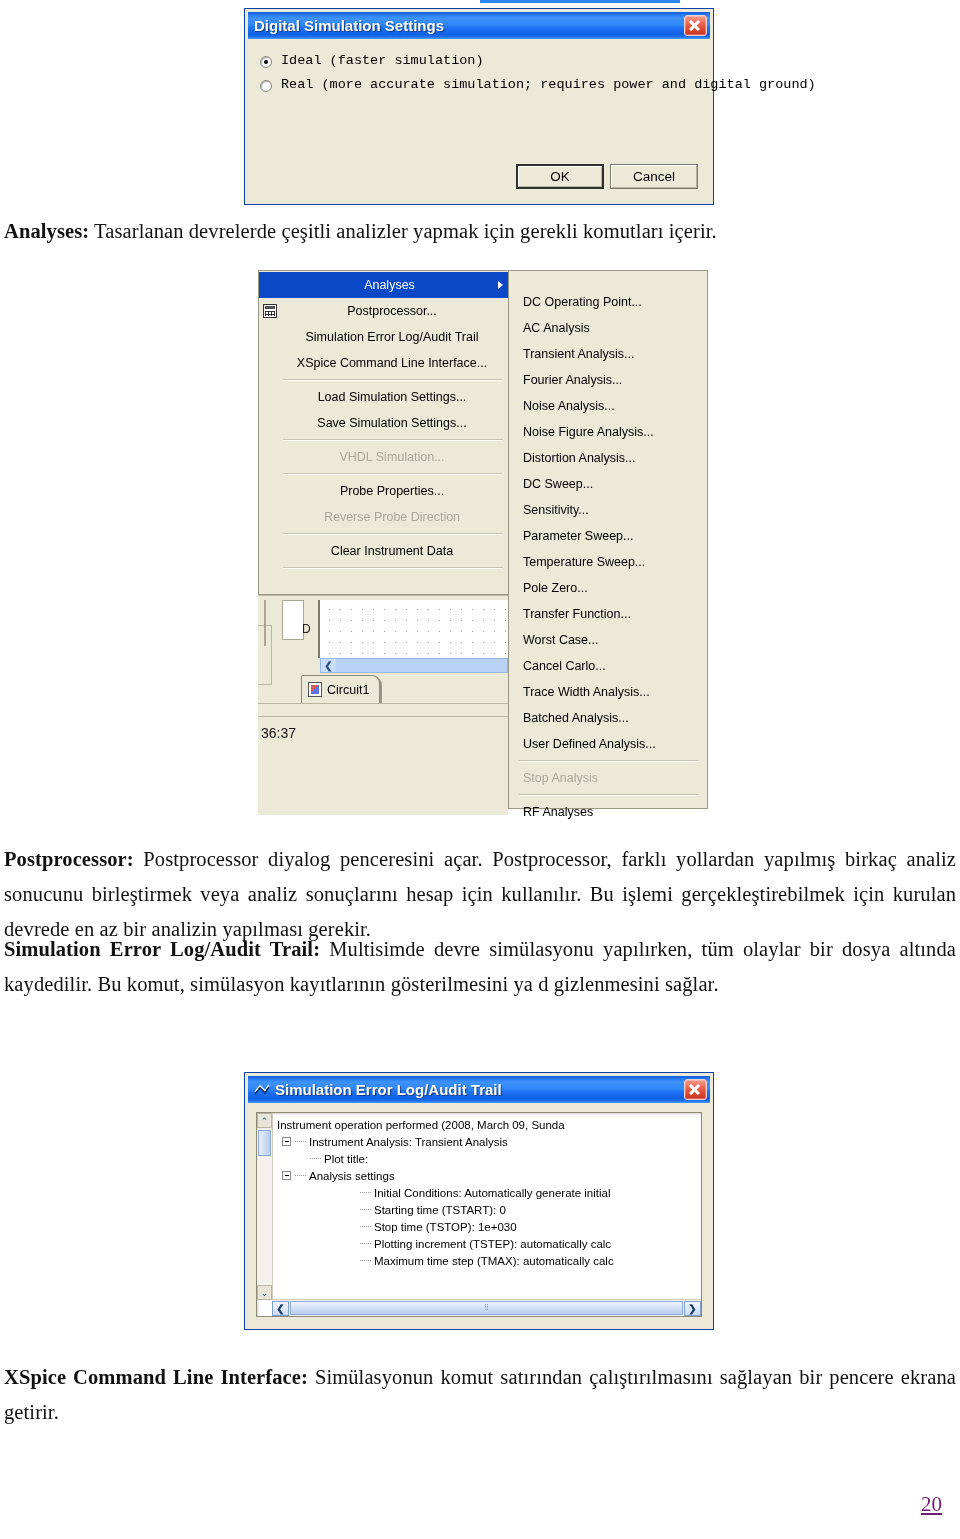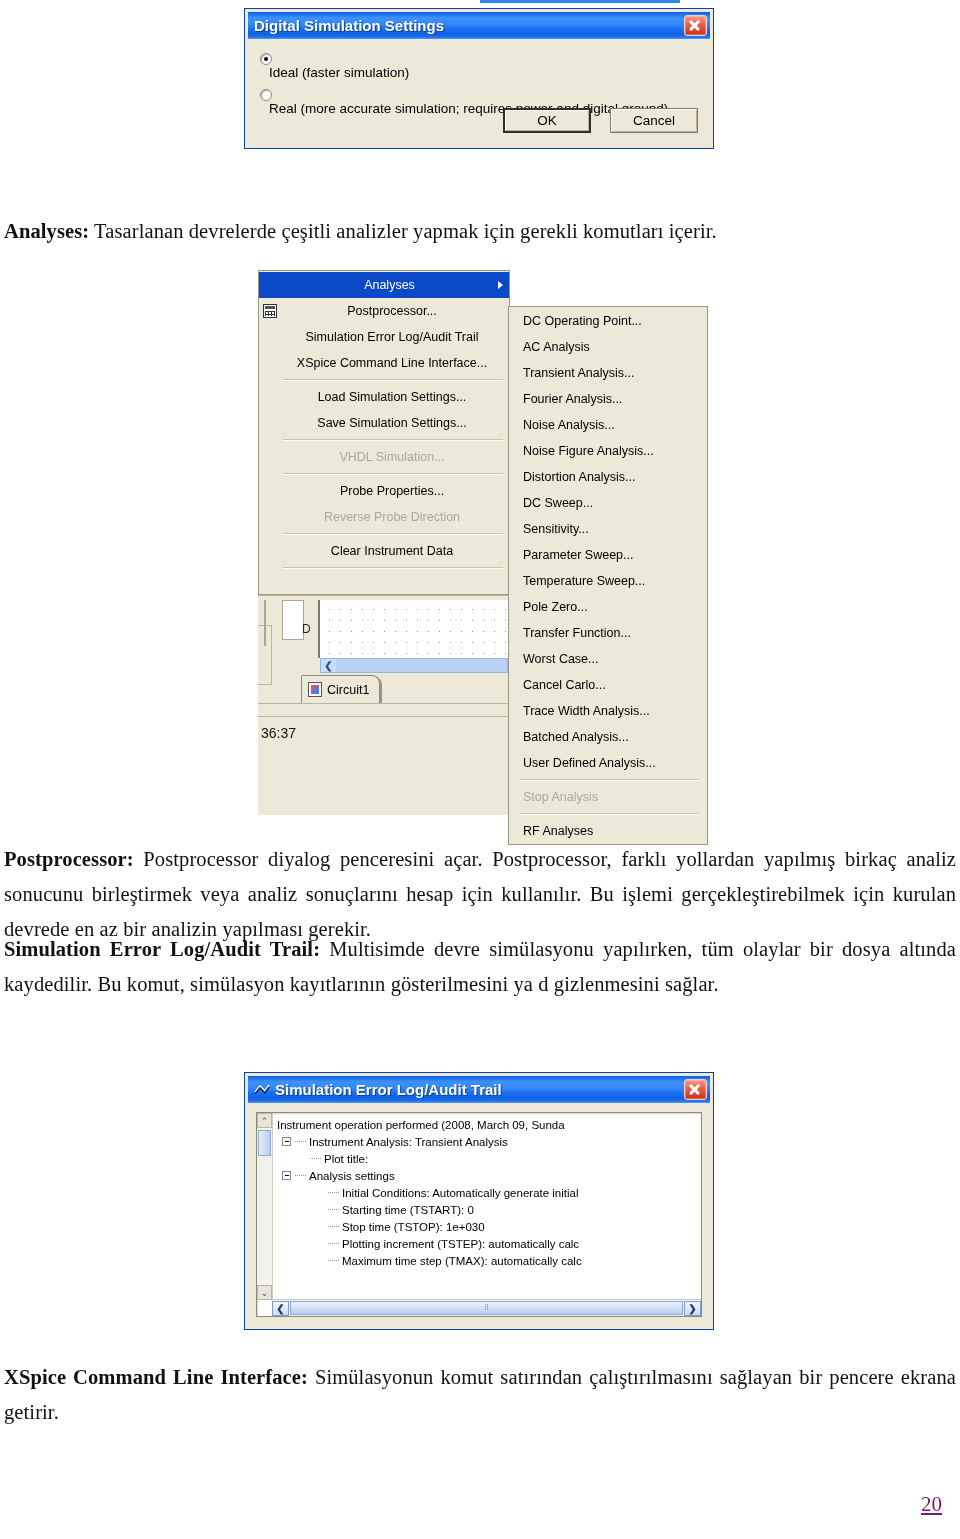--- a/index.html
+++ b/index.html
@@ -103,35 +103,34 @@
     font-family: "Liberation Sans", sans-serif;
     font-size: 13px;
     box-sizing: border-box;
   }
 
   
   #dlg-digital {
     left: 244px;
     top: 8px;
     width: 470px;
-    height: 141px;
+    height: 197px;
   }
   #dlg-digital .xp-body {
     height: calc(100% - 27px);
     padding: 14px 12px 10px 12px;
   }
   .radio-row {
     display: flex;
-    align-items: flex-start;
+    align-items: flex-end;
     margin-bottom: 9px;
-    font-family: Liberation Sans, sans-serif;
+    font-family: Liberation Mono, monospace;
     font-size: 13.5px;
     color: #000;
     cursor: pointer;
-    flex-direction: column;
   }
   .radio-row .rlabel { margin-left: 9px; white-space: nowrap; }
   .radio {
     width: 12px;
     height: 12px;
     border-radius: 50%;
     background: #fff;
     border: 1px solid #8a8a7a;
     box-shadow: inset 1px 1px 1px rgba(0,0,0,.32);
     flex: 0 0 auto;
@@ -144,21 +143,21 @@
     left: 3px; top: 3px;
     width: 4px; height: 4px;
     border-radius: 50%;
     background: #000;
   }
   .btn-row {
     position: absolute;
     right: 12px;
     bottom: 12px;
     display: flex;
-    gap: 19px;
+    gap: 6px;
   }
   .xp-btn {
     min-width: 88px;
     height: 25px;
     background: #ece9d8;
     border: 1px solid #7b7b6d;
     box-shadow: inset 1px 1px 0 #fff, inset -1px -1px 0 #b9b5a0;
     font-family: "Liberation Sans", sans-serif;
     font-size: 13.5px;
     color: #000;
@@ -191,22 +190,21 @@
     left: 0; top: 0;
     width: 252px;
     height: 325px;
     padding: 1px 0;
     text-align: center;
   }
   #menu-sub {
     left: 250px; top: 0;
     width: 200px;
     height: 539px;
-    padding: 1px 0;
-    margin-top: 36px;
+    padding: 18px 0;
   }
   .mi {
     height: 26px;
     display: flex;
     align-items: center;
     padding: 0 6px 0 0;
     position: relative;
     cursor: pointer;
     white-space: nowrap;
   }
@@ -455,21 +453,21 @@
   }
   .tnode .tdash {
     width: 11px;
     flex: 0 0 auto;
     border-top: 1px dotted #999;
     margin-right: 3px;
   }
   .tnode.lvl1 { padding-left: 3px; }
   .tnode.lvl2 { padding-left: 8px; }
   .tnode.lvl3 { padding-left: 36px; }
-  .tnode.lvl4 { padding-left: 54px; }
+  .tnode.lvl4 { padding-left: 86px; }
   .side-col {
     flex: 0 0 78px;
     display: flex;
     flex-direction: column;
     gap: 5px;
     padding-top: 2px;
   }
   .side-col .xp-btn { min-width: 0; width: 68px; height: 22px; font-size: 12.5px; }
   .side-col .radio-group { margin-top: 18px; display: flex; flex-direction: column; gap: 5px; }
   .side-col .radio-row { margin-bottom: 0; font-size: 12.5px; }

